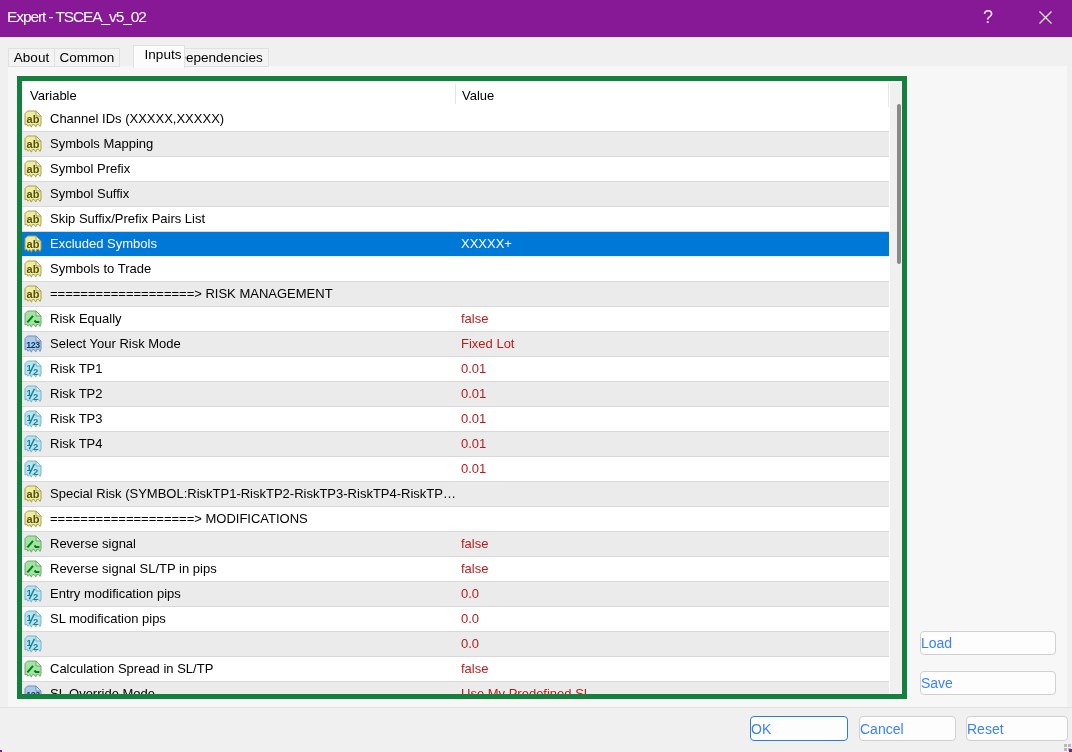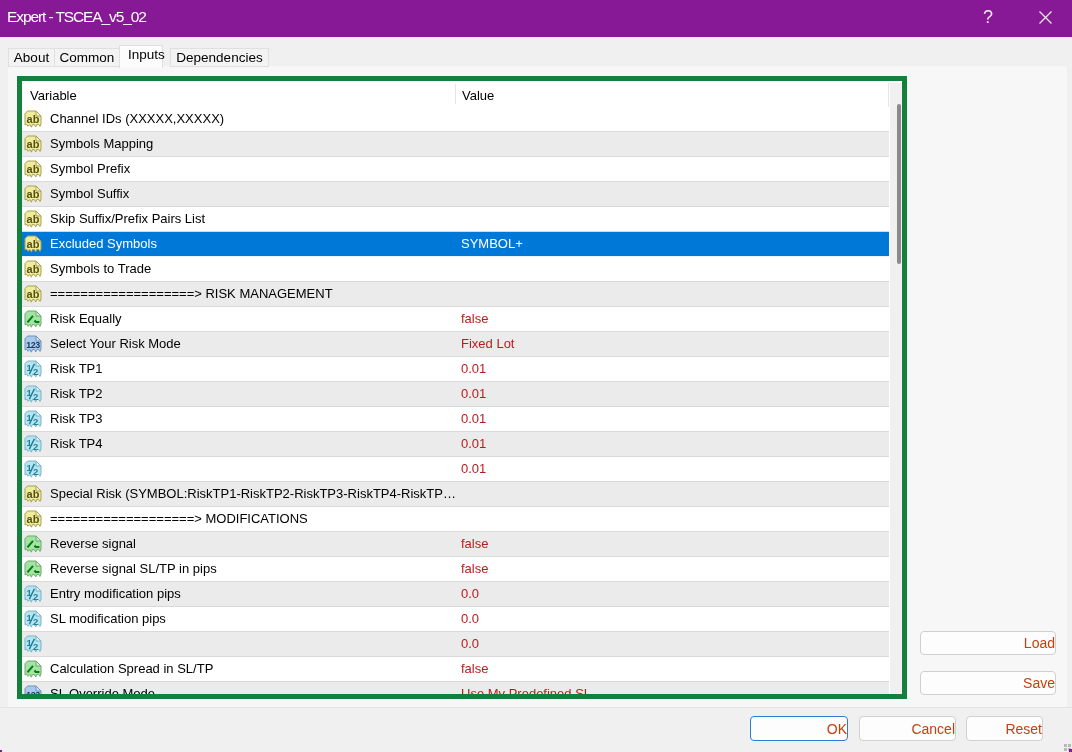--- a/index.html
+++ b/index.html
@@ -54,21 +54,21 @@
   width:406px; white-space:nowrap; overflow:hidden; text-overflow:ellipsis;
 }
 .row .val { position:absolute; left:439px; top:4px; font-size:13px; color:#b91c1c; white-space:nowrap; }
 .row.sel .lbl, .row.sel .val { color:#fff; }
 .row.sel .sep { background:#eaf0f7; }
 .vdiv { position:absolute; left:433px; top:26px; width:1px; height:598px; background:#ececec; }
 .sbar { position:absolute; left:868px; top:2px; width:19px; height:618px; background:#f0f0f0; }
 .sthumb { position:absolute; left:7px; top:21px; width:4px; height:160px; background:#8a8a8a; border-radius:2px; }
 .btn {
   position:absolute; background:#fdfdfd; border:1px solid #d0d0d0; border-radius:4px;
-  font-size:14px; text-align:right; color:#c2410c;
+  font-size:14px; text-align:left; color:#3b82f6;
 }
 .sepline { position:absolute; left:0; top:707px; width:1072px; height:1px; background:#e3e3e3; }
 .grip { position:absolute; }
 .grip div { position:absolute; width:3px; height:3px; background:#b8b8b8; }
 .corner { position:absolute; width:4px; height:4px; background:#871997; }
 </style>
 </head>
 <body>
 <div class="titlebar">
   <div class="title-text">Expert - TSCEA_v5_02</div>
@@ -76,21 +76,21 @@
   <svg class="close-x" width="13" height="13" viewBox="0 0 13 13">
     <path d="M0.5,0.5 L12.5,12.5 M12.5,0.5 L0.5,12.5" stroke="#f3ebf5" stroke-width="1.2" fill="none"></path>
   </svg>
 </div>
 
 <div class="page"></div>
 
 <div class="tabs">
   <div class="tab" style="left:0px; width:47px;">About</div>
   <div class="tab" style="left:46px; width:66px;">Common</div>
-  <div class="tab active" style="left:111px; width:44px;padding-left:8px;">Inputs</div>
+  <div class="tab active" style="left:125px; width:52px;padding-left:8px;">Inputs</div>
   <div class="tab" style="left:162px; width:99px;">Dependencies</div>
 </div>
 
 <div class="table">
   <div class="thead">
     <div class="h1">Variable</div>
     <div class="h2">Value</div>
     <div class="hdiv1"></div>
     <div class="hdiv2"></div>
   </div>
@@ -146,21 +146,21 @@
     <div class="val"></div>
     <div class="sep"></div>
   </div>
       <div class="row sel">
     <div class="icon"><svg width="20" height="20" viewBox="0 0 20 20">
     <path d="M2,4.6 L4.6,2 H13 L18,7 V15 L17,17.4 L15.5,15.3 L13.7,15.5 L12.8,17.9 L11.2,15.5 L9.4,15.6 L8.4,18.2 L6.8,15.5 L5.1,17.3 L3.9,15.3 L2,15.8 Z" fill="#efec9d" stroke="#a8a04e" stroke-width="1"></path>
     <path d="M13,2 V7 H18 Z" fill="#f7f5c6" stroke="#a8a04e" stroke-width="1"></path>
     <text x="3.6" y="14.4" font-family="Liberation Sans" font-size="11" font-weight="bold" fill="#55500f">ab</text>
   </svg></div>
     <div class="lbl">Excluded Symbols</div>
-    <div class="val">SYMBOL+</div>
+    <div class="val">XXXXX+</div>
     <div class="sep"></div>
   </div>
       <div class="row">
     <div class="icon"><svg width="20" height="20" viewBox="0 0 20 20">
     <path d="M2,4.6 L4.6,2 H13 L18,7 V15 L17,17.4 L15.5,15.3 L13.7,15.5 L12.8,17.9 L11.2,15.5 L9.4,15.6 L8.4,18.2 L6.8,15.5 L5.1,17.3 L3.9,15.3 L2,15.8 Z" fill="#efec9d" stroke="#a8a04e" stroke-width="1"></path>
     <path d="M13,2 V7 H18 Z" fill="#f7f5c6" stroke="#a8a04e" stroke-width="1"></path>
     <text x="3.6" y="14.4" font-family="Liberation Sans" font-size="11" font-weight="bold" fill="#55500f">ab</text>
   </svg></div>
     <div class="lbl">Symbols to Trade</div>
     <div class="val"></div>
@@ -355,21 +355,21 @@
       <div class="sthumb"></div>
     </div>
 </div>
 
 <button class="btn" style="left:920px; top:631px; width:136px; height:24px;">Load</button>
 <button class="btn" style="left:920px; top:671px; width:136px; height:24px;">Save</button>
 
 <div class="sepline"></div>
 <button class="btn" style="left:750px; top:716px; width:98px; height:25px; border:1.5px solid #2e7dd1;">OK</button>
 <button class="btn" style="left:859px; top:716px; width:97px; height:25px;">Cancel</button>
-<button class="btn" style="left:966px; top:716px; width:77px; height:25px;">Reset</button>
+<button class="btn" style="left:966px; top:716px; width:102px; height:25px;">Reset</button>
 
 <div class="grip" style="left:1064px; top:744px;">
   <div style="left:0; top:0;"></div>
     <div style="left:4px; top:0;"></div>
   <div style="left:0; top:4px;"></div>
     <div style="left:4px; top:4px;"></div>
 </div>
 <div class="corner" style="left:-2px; top:750px;"></div>
 <div class="corner" style="left:1069px; top:749px;"></div>
 

